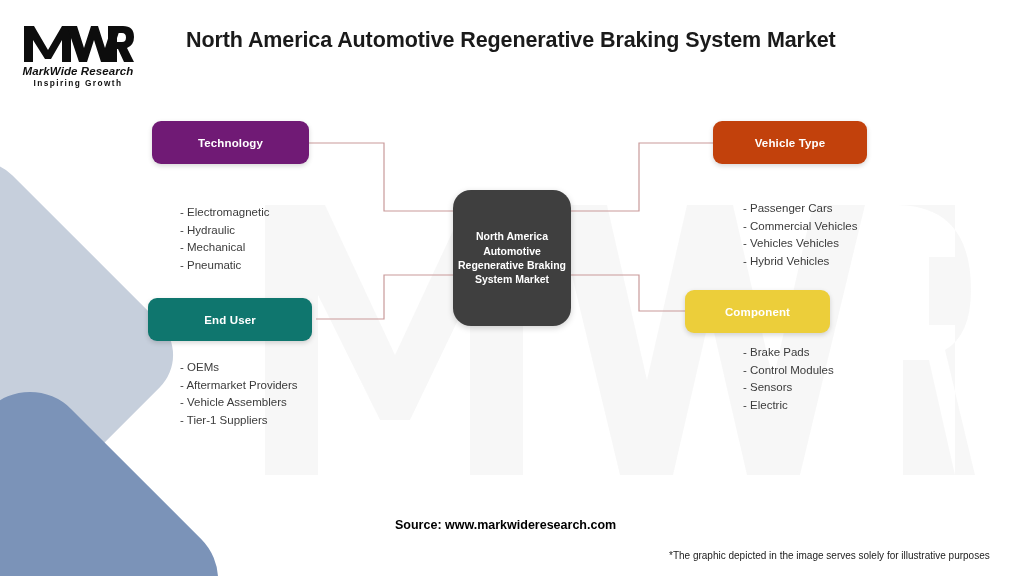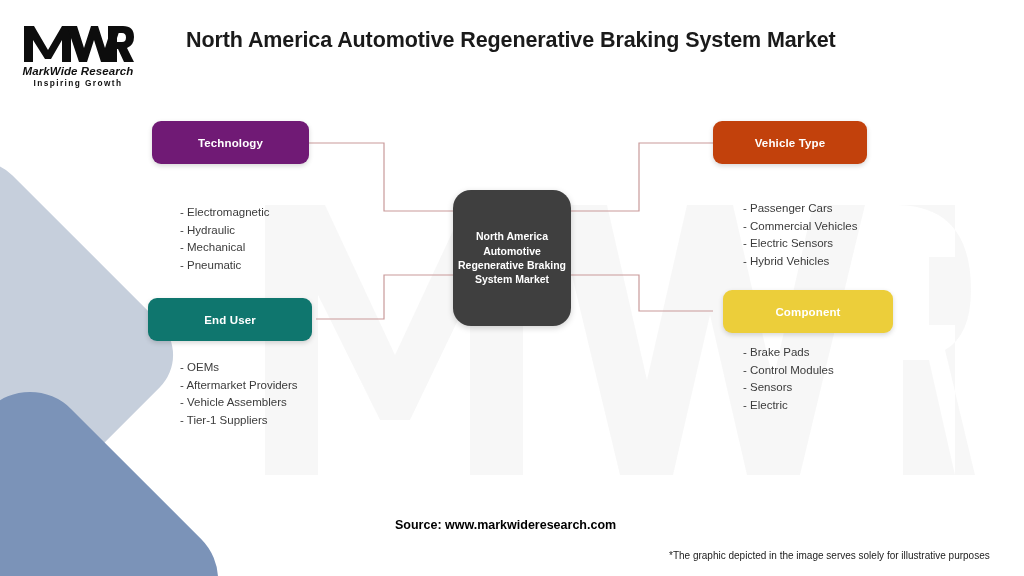--- a/index.html
+++ b/index.html
@@ -107,21 +107,21 @@
   }
   .pill-label {
     color:#ffffff;
     font-size:11.5px;
     font-weight:bold;
     letter-spacing:.15px;
   }
   .pill-tech  { left:152px; top:121px; width:157px; background:#701a75; }
   .pill-end   { left:148px; top:298px; width:164px; background:#0f766e; }
   .pill-veh   { left:713px; top:121px; width:154px; background:#c2410c; }
-  .pill-comp  { left:723px; top:290px; width:170px; background:#ecce3a; }
+  .pill-comp  { left:685px; top:290px; width:145px; background:#ecce3a; }
 
   
   .bullets { position:absolute; }
   .bullet {
     font-size:11.5px;
     color:#3b3b3b;
     line-height:17.6px;
     white-space:nowrap;
   }
   .bl-tech { left:180px; top:178px;margin-top:26px; }
@@ -209,21 +209,21 @@
   <div class="bullets bl-tech">
     <div class="bullet">- Electromagnetic</div>
     <div class="bullet">- Hydraulic</div>
     <div class="bullet">- Mechanical</div>
     <div class="bullet">- Pneumatic</div>
   </div>
 
   <div class="bullets bl-veh">
     <div class="bullet">- Passenger Cars</div>
     <div class="bullet">- Commercial Vehicles</div>
-    <div class="bullet">- Electric Sensors</div>
+    <div class="bullet">- Vehicles Vehicles</div>
     <div class="bullet">- Hybrid Vehicles</div>
   </div>
 
   <div class="bullets bl-end">
     <div class="bullet">- OEMs</div>
     <div class="bullet">- Aftermarket Providers</div>
     <div class="bullet">- Vehicle Assemblers</div>
     <div class="bullet">- Tier-1 Suppliers</div>
   </div>
 

